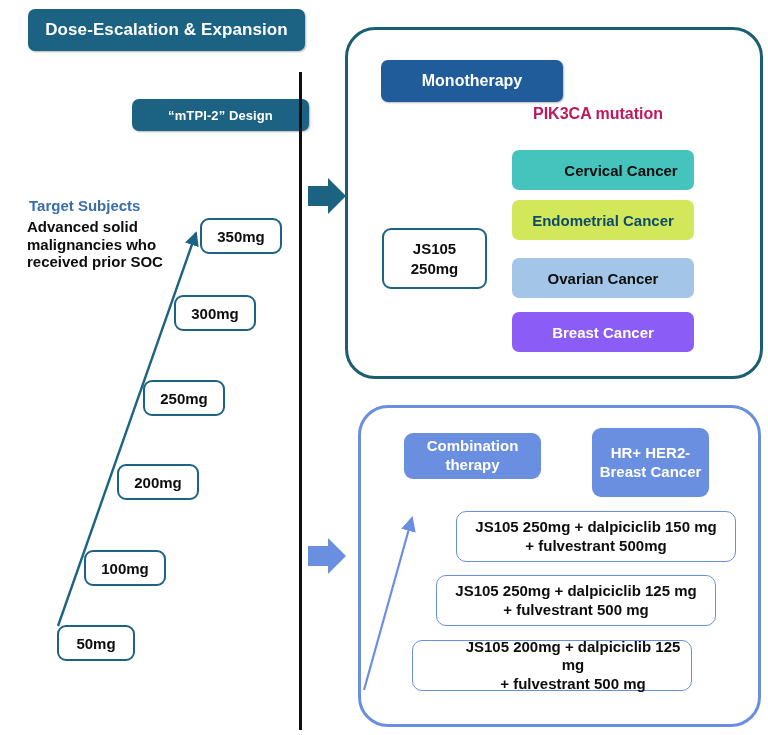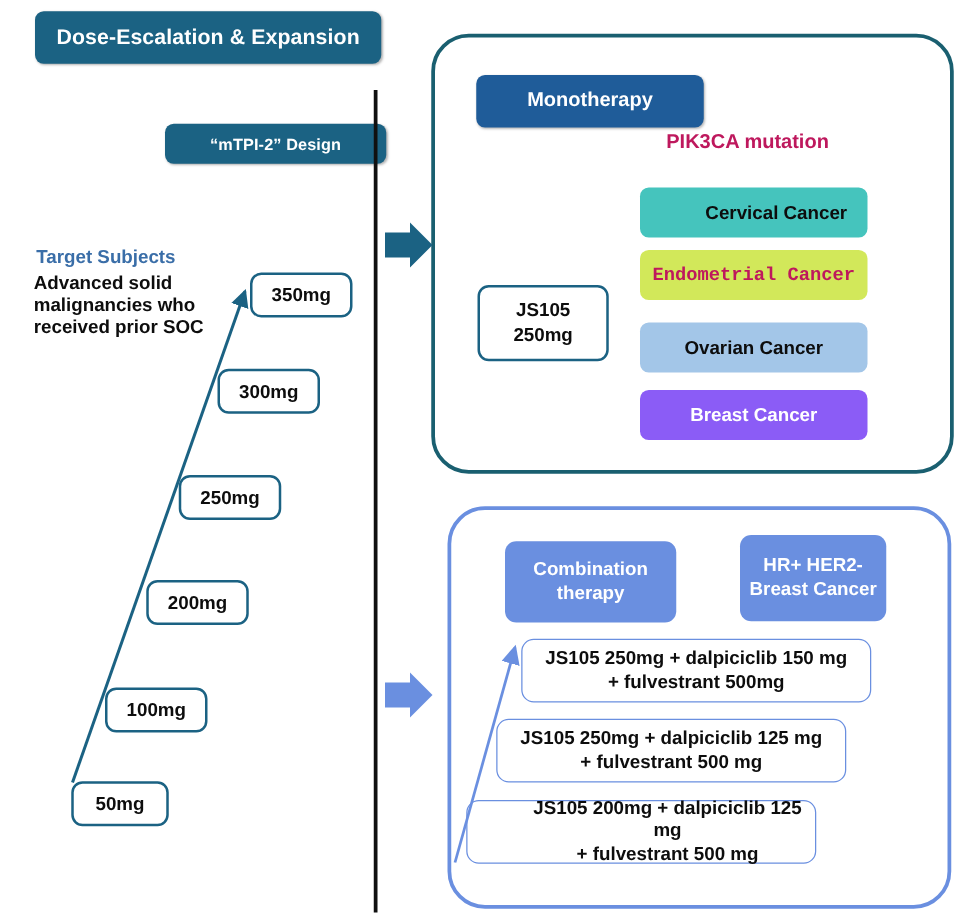--- a/index.html
+++ b/index.html
@@ -121,21 +121,21 @@
   .indication-chip {
     border-radius: 7px;
     display: flex; align-items: center; justify-content: center;
     font-size: 15px; font-weight: bold;
     text-align: center;
     left: 512px; width: 182px; height: 40px;
   }
 
   
   #combination-chip {
-    left: 404px; top: 433px; width: 137px; height: 65px;
+    left: 404px; top: 433px; width: 137px; height: 46px;
     background: #6a8fe0;
     color: #ffffff;
     font-size: 15px; font-weight: bold;
     border-radius: 9px;
     display: flex; align-items: center; justify-content: center;
     text-align: center;
     line-height: 1.25;
   }
   #hr-her2-chip {
     left: 592px; top: 428px; width: 117px; height: 69px;
@@ -149,20 +149,21 @@
   }
   .combo-box {
     border: 1.8px solid #6a8fe0;
     background: #ffffff;
     border-radius: 10px;
     display: flex; align-items: center; justify-content: center;
     text-align: center;
     font-size: 15px; font-weight: bold; color: #0d0d0d;
     line-height: 1.22;
     padding: 0 6px;
+    margin-left: 39px;
   }
   #combo-box-0 { left: 417px; top: 511px; width: 280px; height: 51px; }
   #combo-box-1 { left: 397px; top: 575px; width: 280px; height: 51px; }
   #combo-box-2 { left: 373px; top: 640px; width: 280px; height: 51px; }
 
   svg.overlay {
     position: absolute;
     left: 0; top: 0;
     width: 768px; height: 735px;
     pointer-events: none;
@@ -197,21 +198,21 @@
 
   <div class="abs" id="pik3ca-label">PIK3CA mutation</div>
 
   <div class="abs" id="js105-mono-box">
     <span>JS105</span>
     <span>250mg</span>
   </div>
 
   <div id="indications-container">
       <div class="abs indication-chip" style="top: 150px; background: rgb(69, 196, 189); color: rgb(13, 13, 13); padding-left: 36px;">Cervical Cancer</div>
-      <div class="abs indication-chip" style="top: 200px; background: rgb(210, 232, 90); color: #be185d; font-family: Liberation Mono, monospace;">Endometrial Cancer</div>
+      <div class="abs indication-chip" style="top: 200px; background: rgb(210, 232, 90); color: #0c4a6e;">Endometrial Cancer</div>
       <div class="abs indication-chip" style="top: 258px; background: rgb(163, 198, 232); color: rgb(13, 13, 13);">Ovarian Cancer</div>
       <div class="abs indication-chip" style="top: 312px; background: #8b5cf6; color: rgb(255, 255, 255);">Breast  Cancer</div>
     </div>
 
   <div class="abs" id="combination-panel"></div>
 
   <div class="abs" id="combination-chip">Combination therapy</div>
 
   <div class="abs" id="hr-her2-chip">HR+ HER2- Breast Cancer</div>
 

